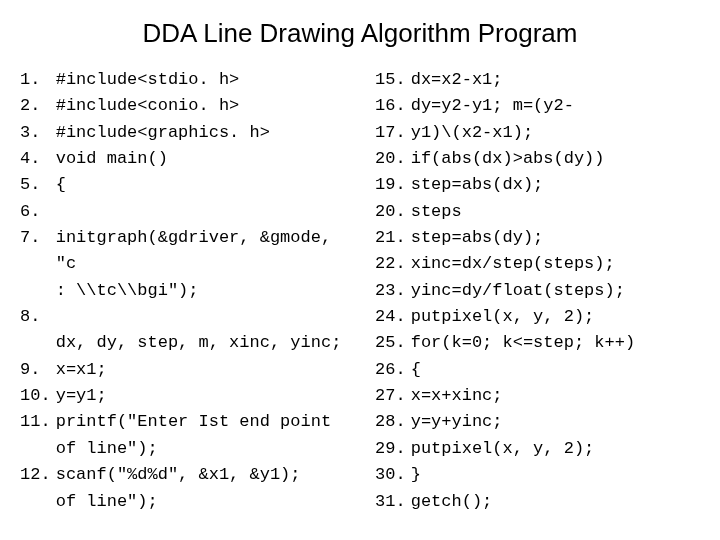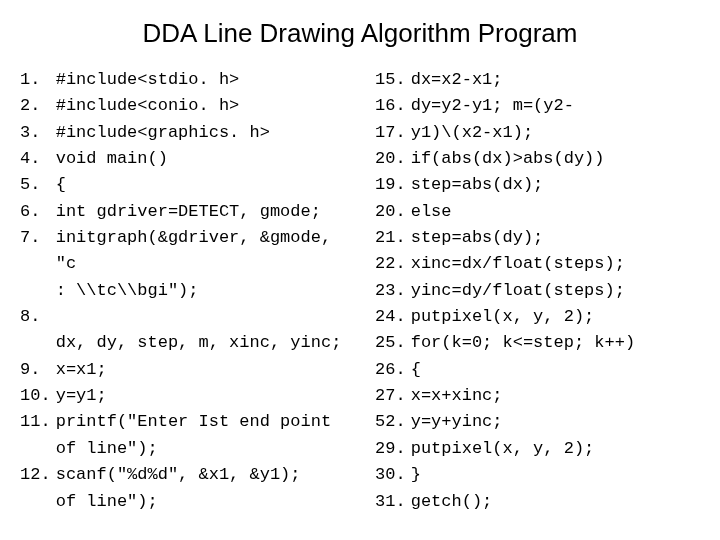--- a/index.html
+++ b/index.html
@@ -80,21 +80,20 @@
         <div class="line">
           <span class="num">4</span>
           <span class="code">void main()</span>
         </div>
         <div class="line">
           <span class="num">5</span>
           <span class="code">{</span>
         </div>
         <div class="line">
           <span class="num">6</span>
-          <span class="code">int gdriver=DETECT, gmode;</span>
         </div>
         <div class="line">
           <span class="num">7</span>
           <span class="code">initgraph(&amp;gdriver, &amp;gmode, "c</span>
         </div>
         <div class="cont">: \\tc\\bgi");</div>
         <div class="line">
           <span class="num">8</span>
         </div>
         <div class="cont">dx, dy, step, m, xinc, yinc;</div>
@@ -133,29 +132,29 @@
         <div class="line">
           <span class="num">20</span>
           <span class="code">if(abs(dx)&gt;abs(dy))</span>
         </div>
         <div class="line">
           <span class="num">19</span>
           <span class="code">step=abs(dx);</span>
         </div>
         <div class="line">
           <span class="num">20</span>
-          <span class="code">else</span>
+          <span class="code">steps</span>
         </div>
         <div class="line">
           <span class="num">21</span>
           <span class="code">step=abs(dy);</span>
         </div>
         <div class="line">
           <span class="num">22</span>
-          <span class="code">xinc=dx/float(steps);</span>
+          <span class="code">xinc=dx/step(steps);</span>
         </div>
         <div class="line">
           <span class="num">23</span>
           <span class="code">yinc=dy/float(steps);</span>
         </div>
         <div class="line">
           <span class="num">24</span>
           <span class="code">putpixel(x, y, 2);</span>
         </div>
         <div class="line">
@@ -164,21 +163,21 @@
         </div>
         <div class="line">
           <span class="num">26</span>
           <span class="code">{</span>
         </div>
         <div class="line">
           <span class="num">27</span>
           <span class="code">x=x+xinc;</span>
         </div>
         <div class="line">
-          <span class="num">52</span>
+          <span class="num">28</span>
           <span class="code">y=y+yinc;</span>
         </div>
         <div class="line">
           <span class="num">29</span>
           <span class="code">putpixel(x, y, 2);</span>
         </div>
         <div class="line">
           <span class="num">30</span>
           <span class="code">}</span>
         </div>

